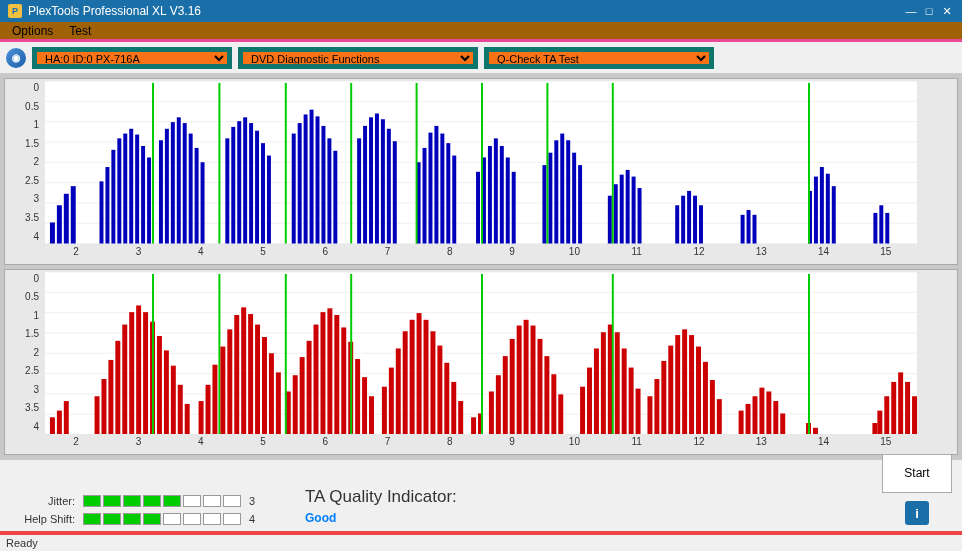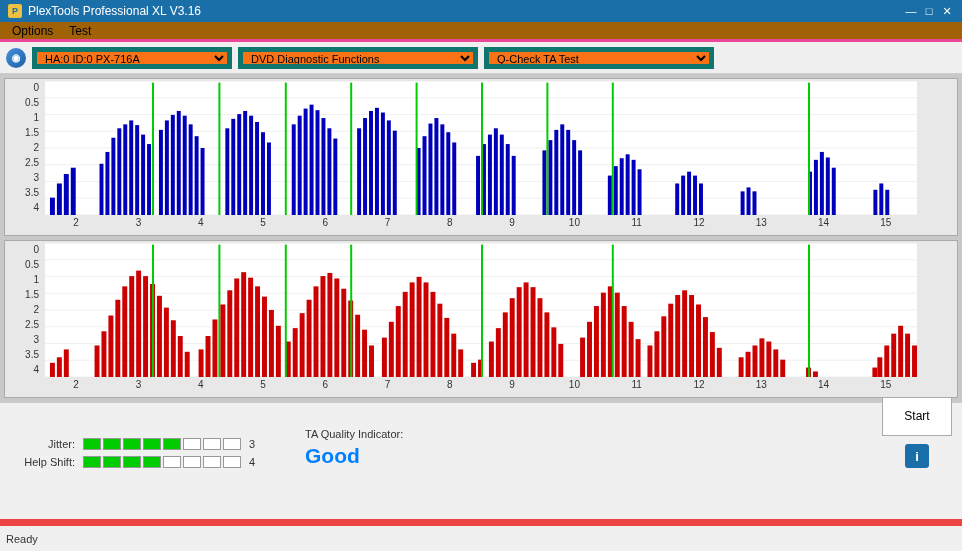--- a/index.html
+++ b/index.html
@@ -170,27 +170,26 @@
     }
     .x-label {
       font-size: 10px;
       color: #333;
       text-align: center;
       flex: 1;
     }
     
     #status-bar {
       background: #f0f0f0;
-      border-top: 7px solid #ef4444;
+      border-top: 4px solid #ef4444;
       padding: 2px 6px;
-      height: 32px;
+      height: 20px;
       display: flex;
       align-items: center;
       flex-shrink: 0;
-      margin-top: 45px;
     }
     #status-text {
       font-size: 11px;
       color: #333;
     }
     
     #bottom-panel {
       background: #f0f0f0;
       border-top: 1px solid #ccc;
       padding: 6px 10px;
@@ -234,25 +233,25 @@
       width: 16px;
     }
     .ta-section {
       display: flex;
       flex-direction: column;
       align-items: flex-start;
       gap: 4px;
       margin-left: 20px;
     }
     .ta-label {
-      font-size: 11px;
+      font-size: 17px;
       color: #333;
     }
     .ta-value {
-      font-size: 21px;
+      font-size: 12px;
       font-weight: bold;
       color: #0080ff;
     }
     .start-btn-section {
       margin-left: auto;
       display: flex;
       flex-direction: column;
       align-items: center;
       gap: 8px;
     }

